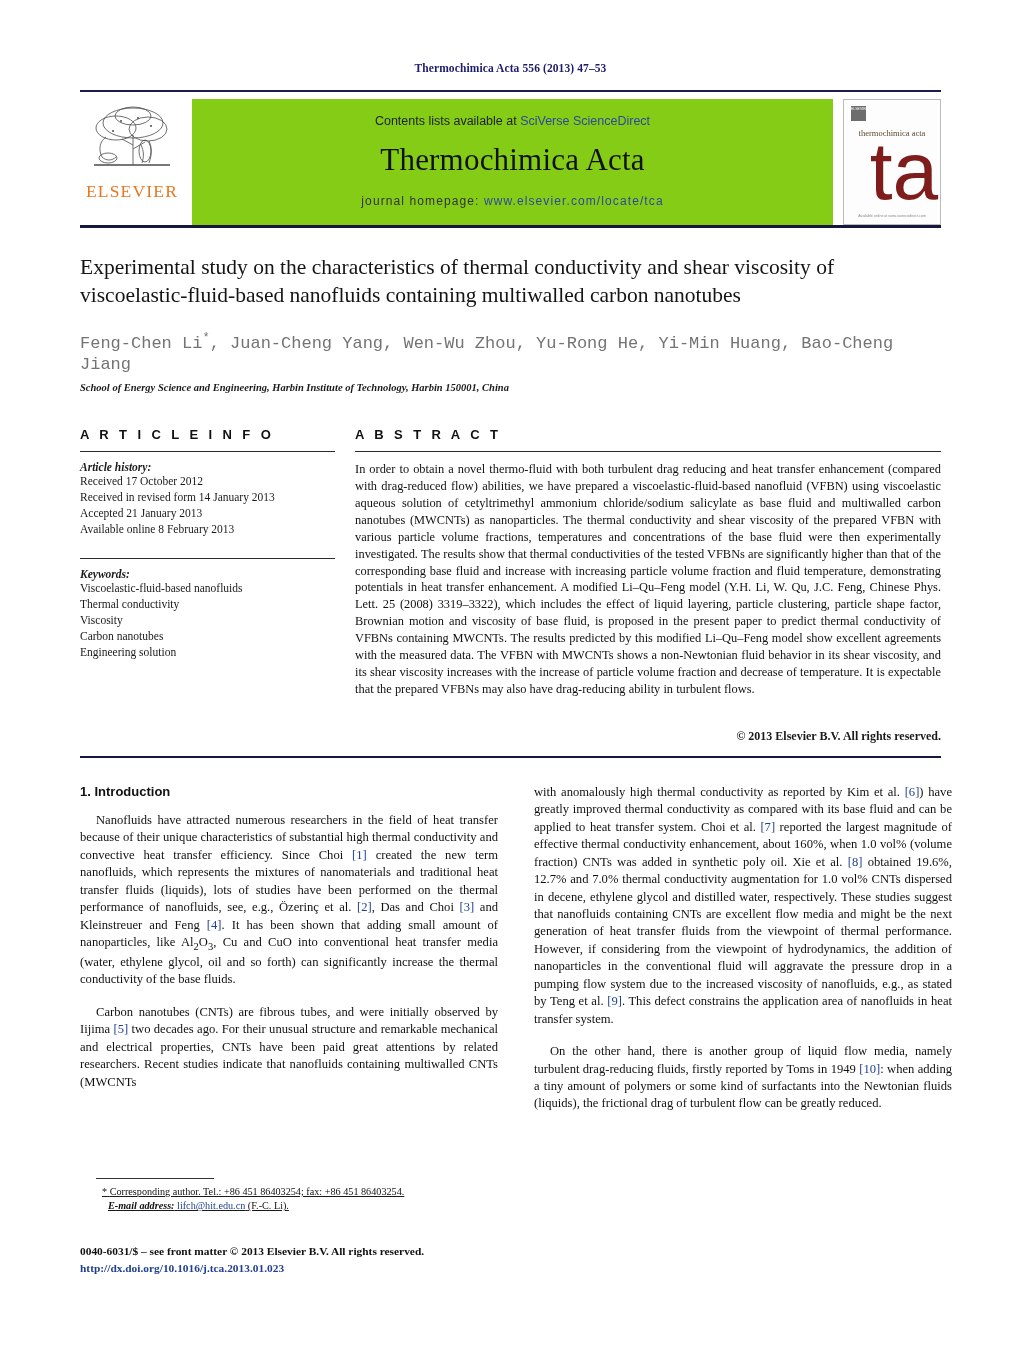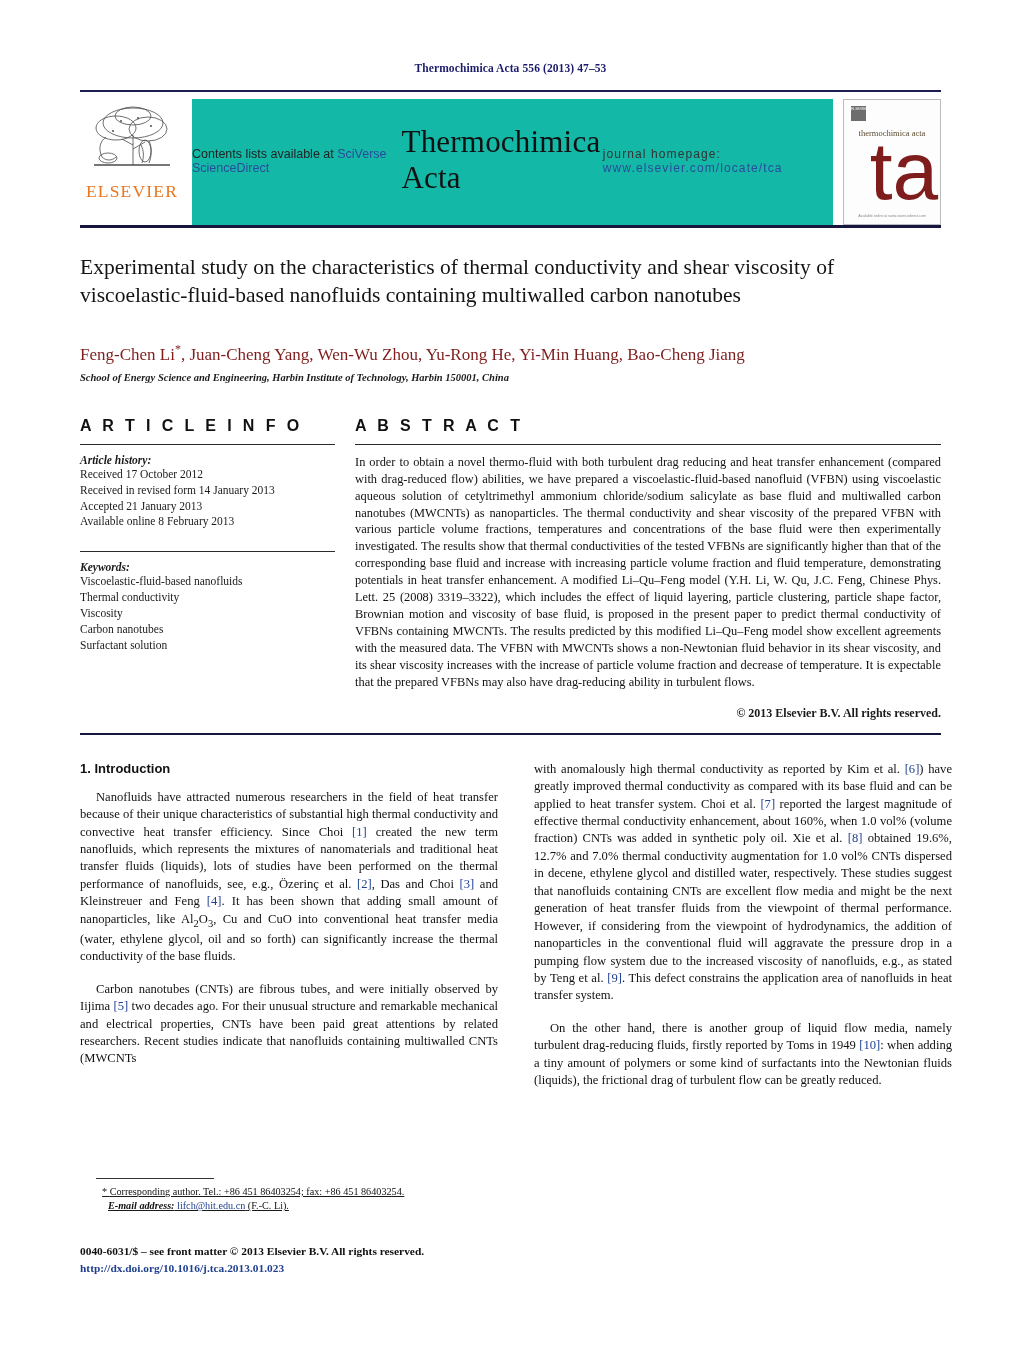--- a/index.html
+++ b/index.html
@@ -53,23 +53,24 @@
   .tree-svg { display:block; }
   .elsevier-word {
     font-family: "Liberation Serif", serif;
     color: #e87722;
     font-size: 17.5px;
     letter-spacing: 1.2px;
     margin-top: 2px;
   }
   .banner {
     flex: 1 1 auto;
-    background: #14b8a6;
+    background: #84cc16;
     margin: 0 10px 0 8px;
     display: flex;
+    flex-direction: column;
     align-items: center;
     justify-content: center;
     padding: 6px 0 8px 0;
   }
   .banner .contents {
     font-family: "Liberation Sans", sans-serif;
     font-size: 12.5px;
     color: #222;
   }
   .banner .contents a { color: #2a4b9b; text-decoration: none; }
@@ -134,23 +135,24 @@
   h1.article-title {
     font-family: "Liberation Serif", serif;
     font-size: 21.5px;
     font-weight: normal;
     line-height: 1.30;
     margin: 0;
     color: #141414;
   }
   .authors {
     font-size: 17px;
-    margin-top: 32px;
-    color: #7f1d1d;
+    margin-top: 21px;
+    color: #737373;
     line-height: 1.25;
+    font-family: Liberation Mono, monospace;
   }
   .authors sup { font-size: 12px; }
   .affiliation {
     font-size: 10.5px;
     font-style: italic;
     font-weight: bold;
     margin-top: 7px;
     color: #1a1a1a;
   }
 
@@ -158,21 +160,21 @@
   .info-abstract {
     margin: 34px 80px 0 80px;
     display: flex;
     align-items: flex-start;
   }
   .col-info { width: 255px; flex: 0 0 255px; }
   .col-abstract { flex: 1 1 auto; padding-left: 20px; }
   .sec-head {
     font-family: "Liberation Sans", sans-serif;
     font-weight: bold;
-    font-size: 16px;
+    font-size: 13px;
     letter-spacing: 3.4px;
     color: #111;
     margin-bottom: 9px;
   }
   .hr-thin { border-top: 1px solid #2b2b2b; margin-bottom: 9px; }
   .info-label {
     font-style: italic;
     font-weight: bold;
     font-size: 11.5px;
     margin-bottom: 1px;
@@ -182,21 +184,21 @@
   .abstract-text {
     font-size: 12.4px;
     line-height: 1.365;
     text-align: justify;
     color: #111;
   }
   .copyright {
     text-align: right;
     font-size: 12px;
     font-weight: bold;
-    margin-top: 15px;
+    margin-top: 31px;
   }
   .rule-med { margin: 12px 80px 0 80px; border-top: 2.5px solid #16163f; }
 
   
   .body-cols {
     margin: 26px 80px 0 80px;
     display: flex;
     column-gap: 26px;
     gap: 36px;
   }
@@ -319,21 +321,21 @@
       <div class="info-line">Received in revised form 14 January 2013</div>
       <div class="info-line">Accepted 21 January 2013</div>
       <div class="info-line">Available online 8 February 2013</div>
       <div class="kw-gap"></div>
       <div class="hr-thin"></div>
       <div class="info-label">Keywords:</div>
       <div class="info-line">Viscoelastic-fluid-based nanofluids</div>
       <div class="info-line">Thermal conductivity</div>
       <div class="info-line">Viscosity</div>
       <div class="info-line">Carbon nanotubes</div>
-      <div class="info-line">Surfactant solution</div>
+      <div class="info-line">Engineering solution</div>
     </div>
 
     <div class="col-abstract">
       <div class="sec-head">A B S T R A C T</div>
       <div class="hr-thin"></div>
       <div class="abstract-text">In order to obtain a novel thermo-fluid with both turbulent drag reducing and heat transfer enhancement (compared with drag-reduced flow) abilities, we have prepared a viscoelastic-fluid-based nanofluid (VFBN) using viscoelastic aqueous solution of cetyltrimethyl ammonium chloride/sodium salicylate as base fluid and multiwalled carbon nanotubes (MWCNTs) as nanoparticles. The thermal conductivity and shear viscosity of the prepared VFBN with various particle volume fractions, temperatures and concentrations of the base fluid were then experimentally investigated. The results show that thermal conductivities of the tested VFBNs are significantly higher than that of the corresponding base fluid and increase with increasing particle volume fraction and fluid temperature, demonstrating potentials in heat transfer enhancement. A modified Li–Qu–Feng model (Y.H. Li, W. Qu, J.C. Feng, Chinese Phys. Lett. 25 (2008) 3319–3322), which includes the effect of liquid layering, particle clustering, particle shape factor, Brownian motion and viscosity of base fluid, is proposed in the present paper to predict thermal conductivity of VFBNs containing MWCNTs. The results predicted by this modified Li–Qu–Feng model show excellent agreements with the measured data. The VFBN with MWCNTs shows a non-Newtonian fluid behavior in its shear viscosity, and its shear viscosity increases with the increase of particle volume fraction and decrease of temperature. It is expectable that the prepared VFBNs may also have drag-reducing ability in turbulent flows.</div>
       <div class="copyright">© 2013 Elsevier B.V. All rights reserved.</div>
     </div>
 
   </div>

